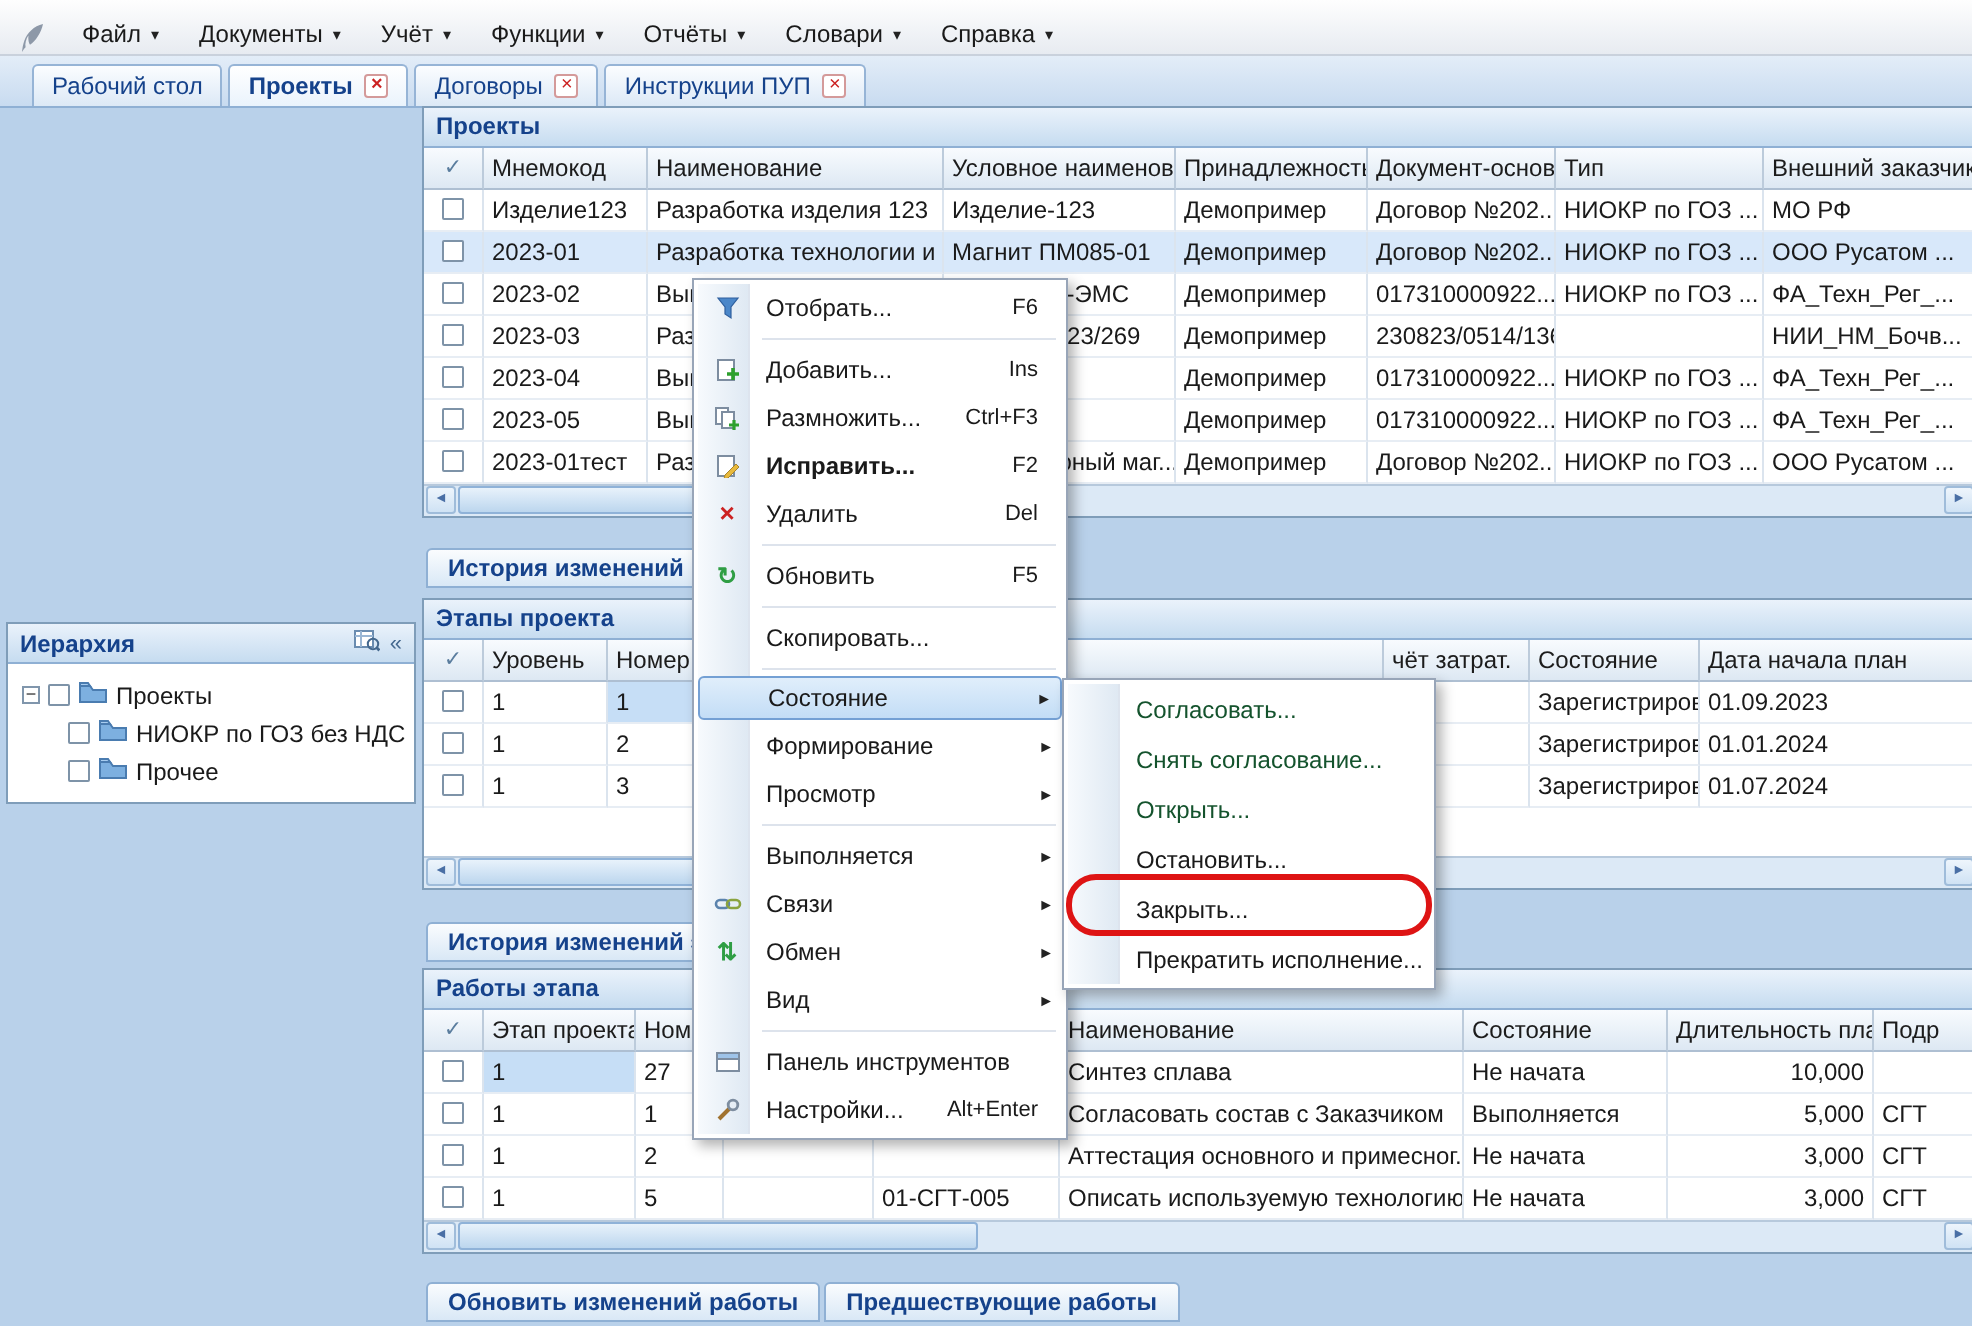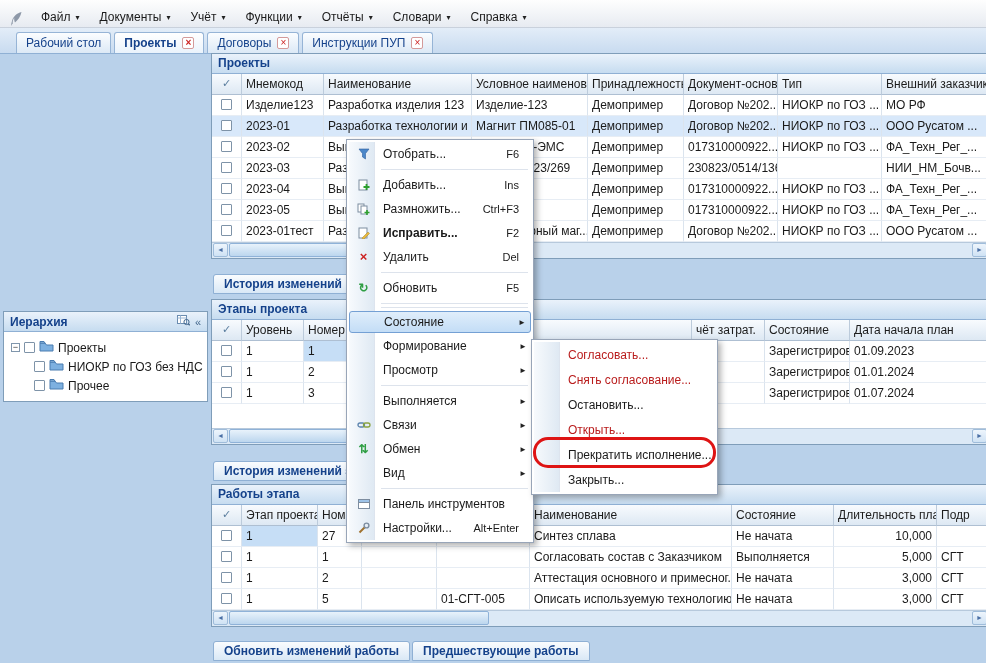--- a/index.html
+++ b/index.html
@@ -91,21 +91,21 @@
   .mi.hl{background:linear-gradient(#e0eefb,#c3ddf6);border:1px solid #74a0d4;border-radius:3px;height:22px;margin:1px 0;}
   .mi.bold .mi-lb{font-weight:bold;}
   .cm-sep{height:1px;background:#dde3ec;margin:3px 3px 3px 32px;}
   .ic-red{color:#cc2222;font-weight:bold;font-size:13px;line-height:12px;}
   .ic-green{color:#2f9e44;font-weight:bold;font-size:12px;line-height:12px;}
 
   
   .smenu{position:absolute;left:531px;top:339px;width:187px;background:#fff;border:1px solid #98a5b8;
          box-shadow:3px 3px 6px rgba(0,0,0,.3);padding:2px;z-index:60;}
   .smi{position:relative;height:25px;display:flex;align-items:center;padding:0 10px 0 34px;white-space:nowrap;}
-  .smi.dis{color:#b91c1c;}
+  .smi.dis{color:#14532d;}
 
   
   .annotation{position:absolute;left:533px;top:437px;width:183px;height:31px;border:3px solid #de1414;
               border-radius:15px;z-index:70;}
 </style>
 </head>
 <body>
 
 <div class="menubar">
   <span class="logo">
@@ -518,20 +518,23 @@
     <span class="mi-lb">Удалить</span>
     <span class="mi-sc">Del</span>
   </div>
   <div class="cm-sep"></div>
   <div class="mi">
     <span class="mi-ic ic-green">↻</span>
     <span class="mi-lb">Обновить</span>
     <span class="mi-sc">F5</span>
   </div>
   <div class="cm-sep"></div>
+  <div class="mi">
+    <span class="mi-lb">Скопировать...</span>
+  </div>
   <div class="cm-sep"></div>
   <div class="mi hl">
     <span class="mi-lb">Состояние</span>
     <span class="mi-ar">►</span>
   </div>
   <div class="mi">
     <span class="mi-lb">Формирование</span>
     <span class="mi-ar">►</span>
   </div>
   <div class="mi">
@@ -585,27 +588,27 @@
 </div>
 
 <div class="smenu">
   <div class="cm-gutter"></div>
   <div class="smi dis">
       <span class="mi-lb">Согласовать...</span>
     </div>
   <div class="smi dis">
       <span class="mi-lb">Снять согласование...</span>
     </div>
+  <div class="smi dis">
+      <span class="mi-lb">Открыть...</span>
+    </div>
   <div class="smi">
       <span class="mi-lb">Остановить...</span>
     </div>
-  <div class="smi dis">
-      <span class="mi-lb">Открыть...</span>
+  <div class="smi">
+      <span class="mi-lb">Закрыть...</span>
     </div>
   <div class="smi">
       <span class="mi-lb">Прекратить исполнение...</span>
     </div>
-  <div class="smi">
-      <span class="mi-lb">Закрыть...</span>
-    </div>
 </div>
 
 <div class="annotation"></div>
 
 </body></html>

